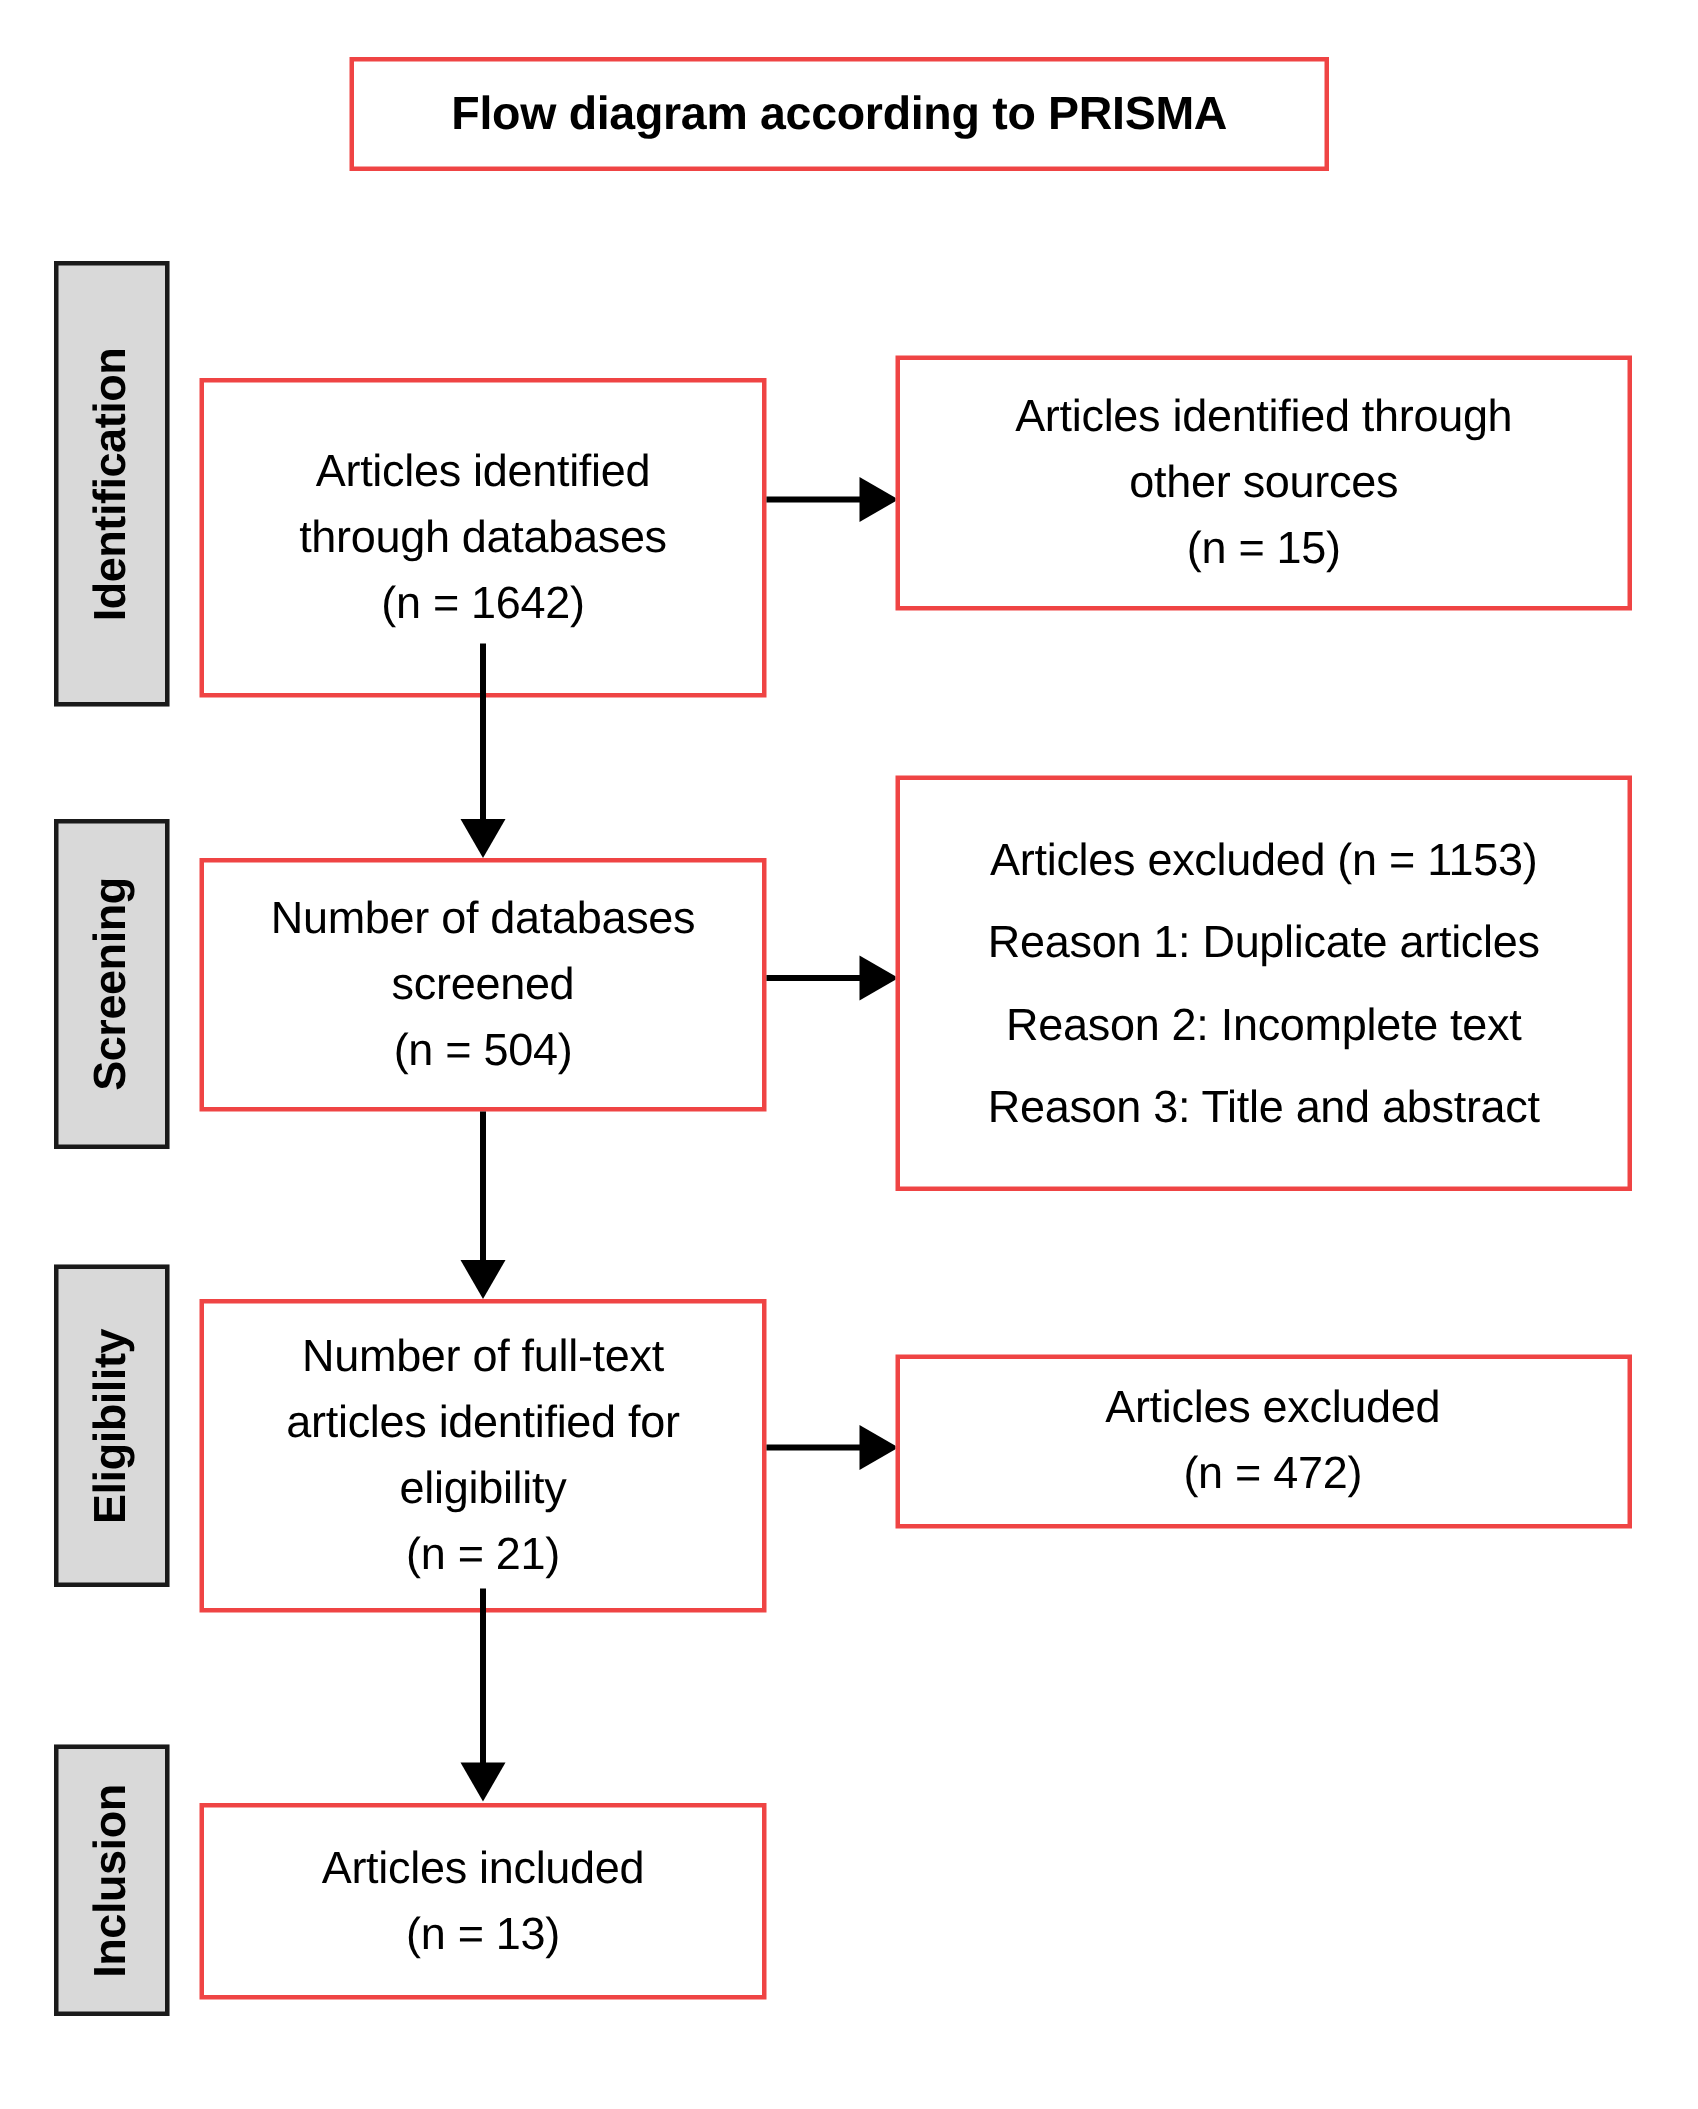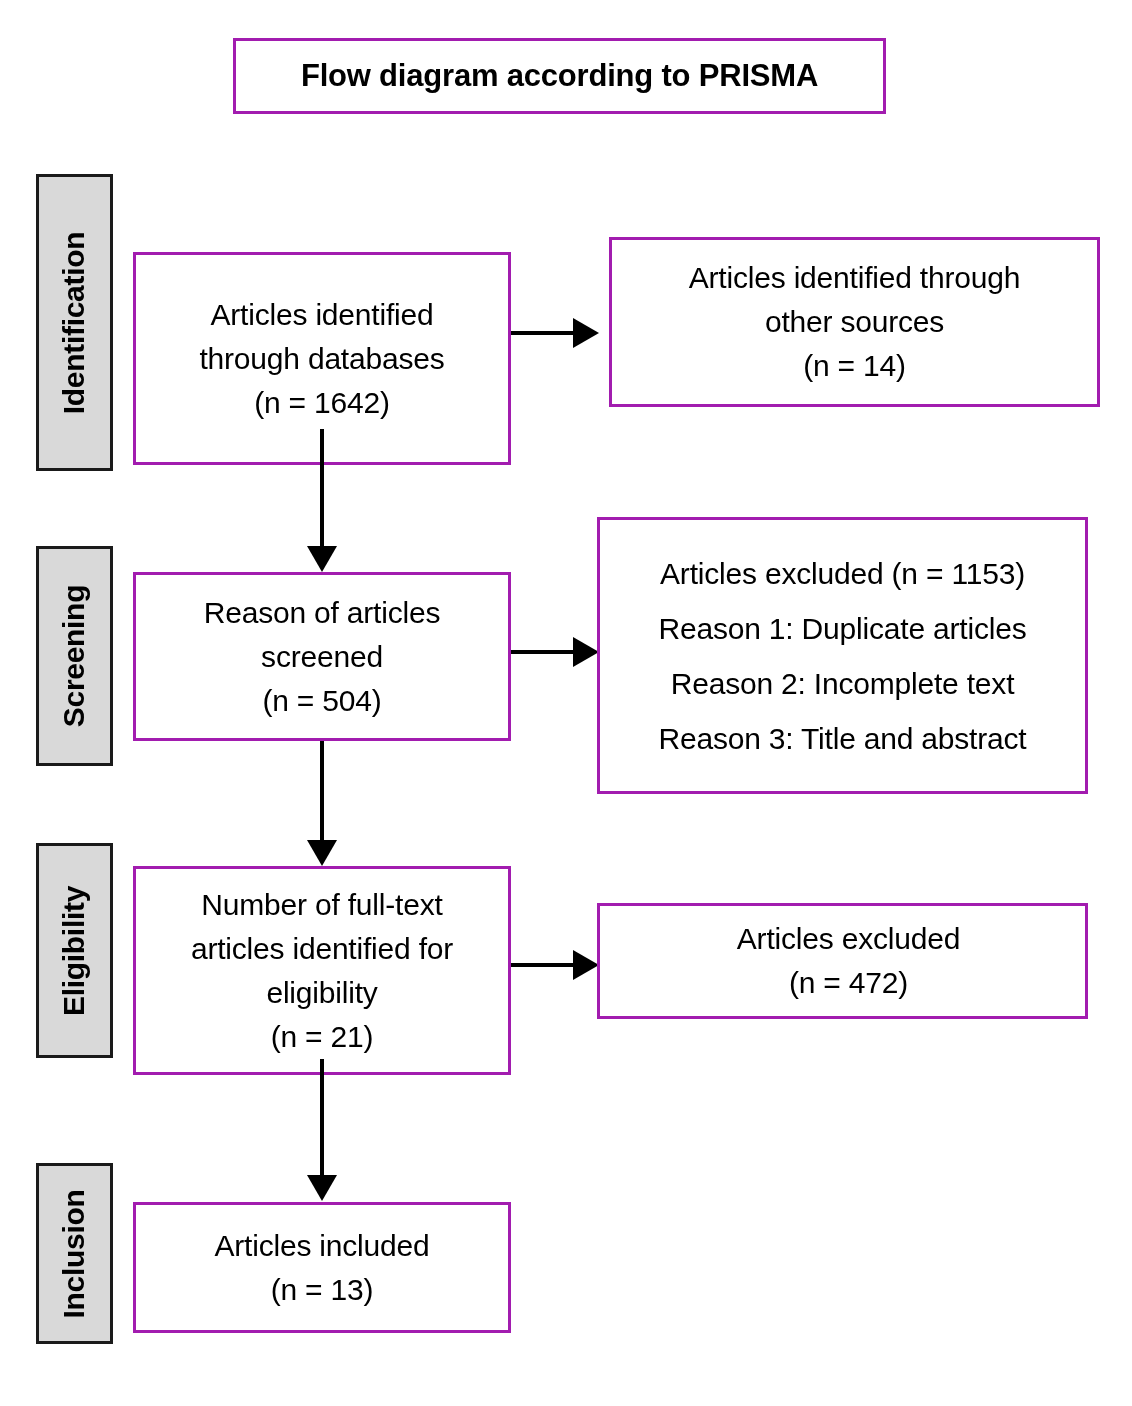--- a/index.html
+++ b/index.html
@@ -7,21 +7,21 @@
     width:1132px;height:1406px;background:#ffffff;
     font-family:"Liberation Sans", sans-serif;
     color:#000000;
     -webkit-font-smoothing:antialiased;
   }
   #canvas{position:relative;width:1132px;height:1406px;overflow:hidden;}
 
   .box{
     position:absolute;
     background:#ffffff;
-    border:3px solid #a21caf;
+    border:3px solid #ef4444;
     box-sizing:border-box;
     display:flex;
     align-items:center;
     justify-content:center;
     text-align:center;
   }
   .box .lines{width:100%;padding:0 10px;box-sizing:border-box;}
   .box .line{display:block;}
 
   
@@ -54,21 +54,21 @@
 
   
   .flow-left{left:133px;width:378px;}
   #box-identified-db{top:216px;height:213px;margin-top:36px;}
   #box-screened{top:572px;height:169px;}
   #box-fulltext{top:866px;height:209px;}
   #box-included{top:1202px;height:131px;}
 
   
   .flow-right{left:597px;width:491px;}
-  #box-other-sources{top:237px;height:170px;margin-left:12px;}
+  #box-other-sources{top:237px;height:170px;}
   #box-excluded-screening{top:517px;height:277px;}
   #box-excluded-eligibility{top:903px;height:116px;padding-left:12px;}
 
   .flow-left .line, .flow-right .line{
     font-size:30px;line-height:44px;letter-spacing:-0.2px;
   }
   #box-excluded-screening .line{line-height:55px;text-align:center;}
 
   
   .conn{position:absolute;}
@@ -141,32 +141,32 @@
 
   <div class="conn" id="hconn-1">
     <div class="h-line"></div>
     <div class="arrow-right"></div>
   </div>
 
   <div class="box flow-right" id="box-other-sources">
     <div class="lines">
       <span class="line">Articles identified through</span>
       <span class="line">other sources</span>
-      <span class="line">(n = 14)</span>
+      <span class="line">(n = 15)</span>
     </div>
   </div>
 
   <div class="conn" id="vconn-1">
     <div class="v-line"></div>
     <div class="arrow-down"></div>
   </div>
 
   <div class="box flow-left" id="box-screened">
     <div class="lines">
-      <span class="line">Reason of articles</span>
+      <span class="line">Number of databases</span>
       <span class="line">screened</span>
       <span class="line">(n = 504)</span>
     </div>
   </div>
 
   <div class="conn" id="hconn-2">
     <div class="h-line"></div>
     <div class="arrow-right"></div>
   </div>
 

